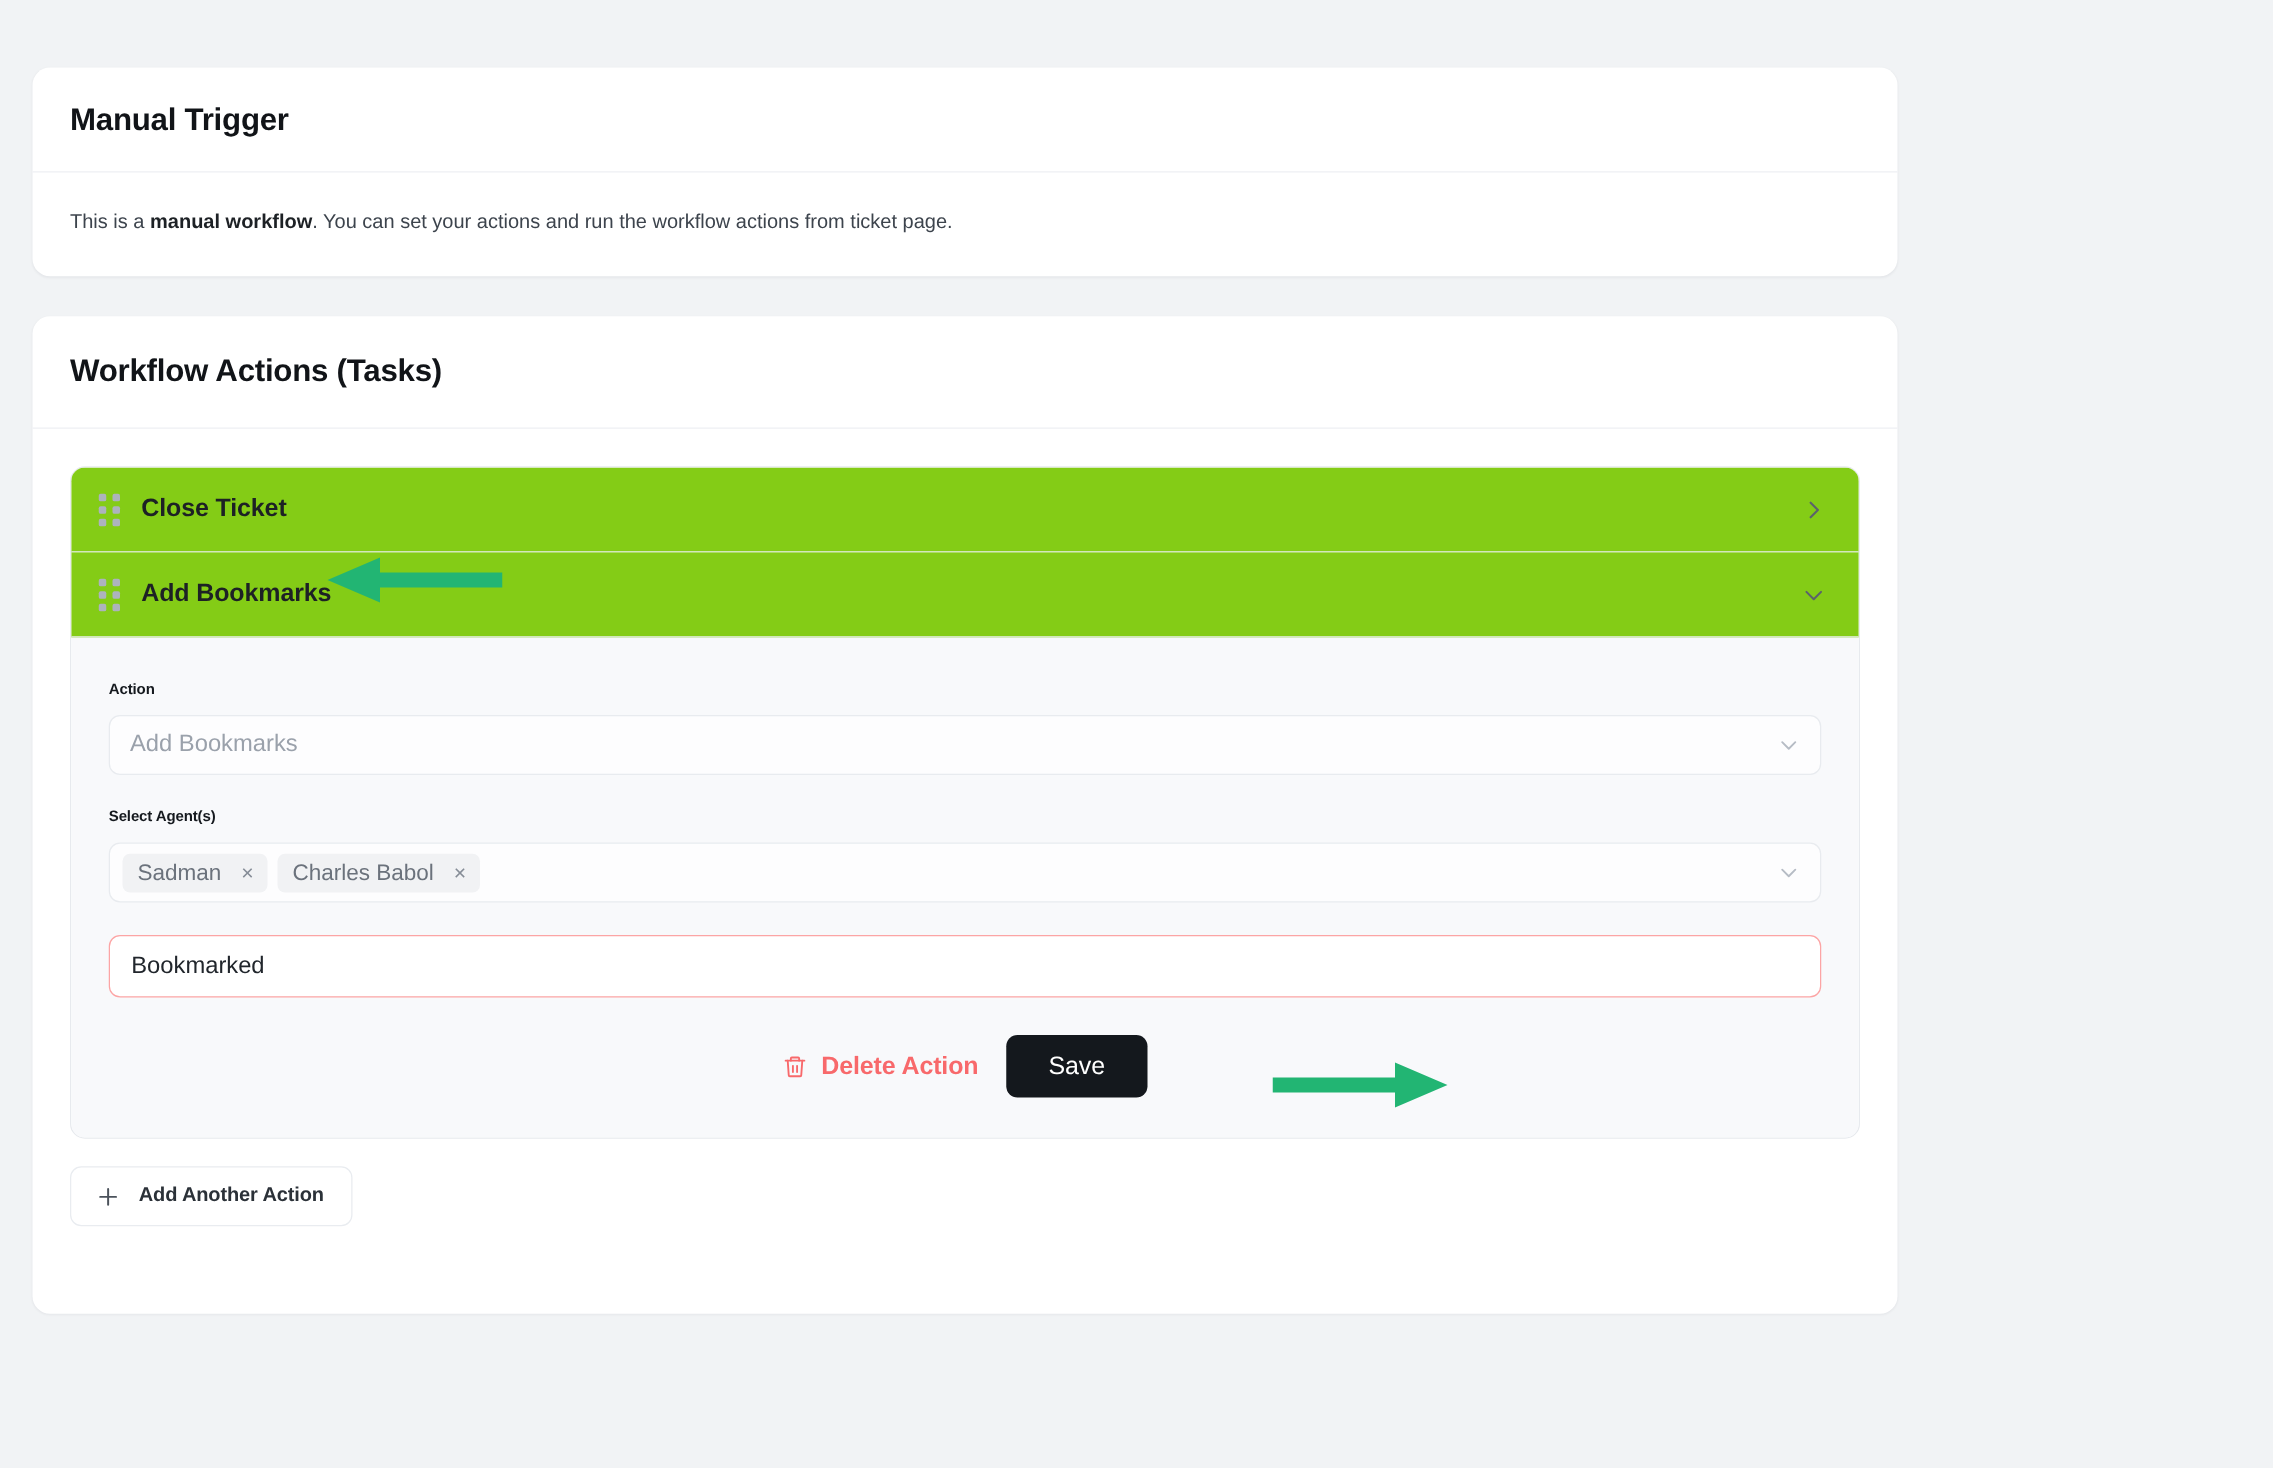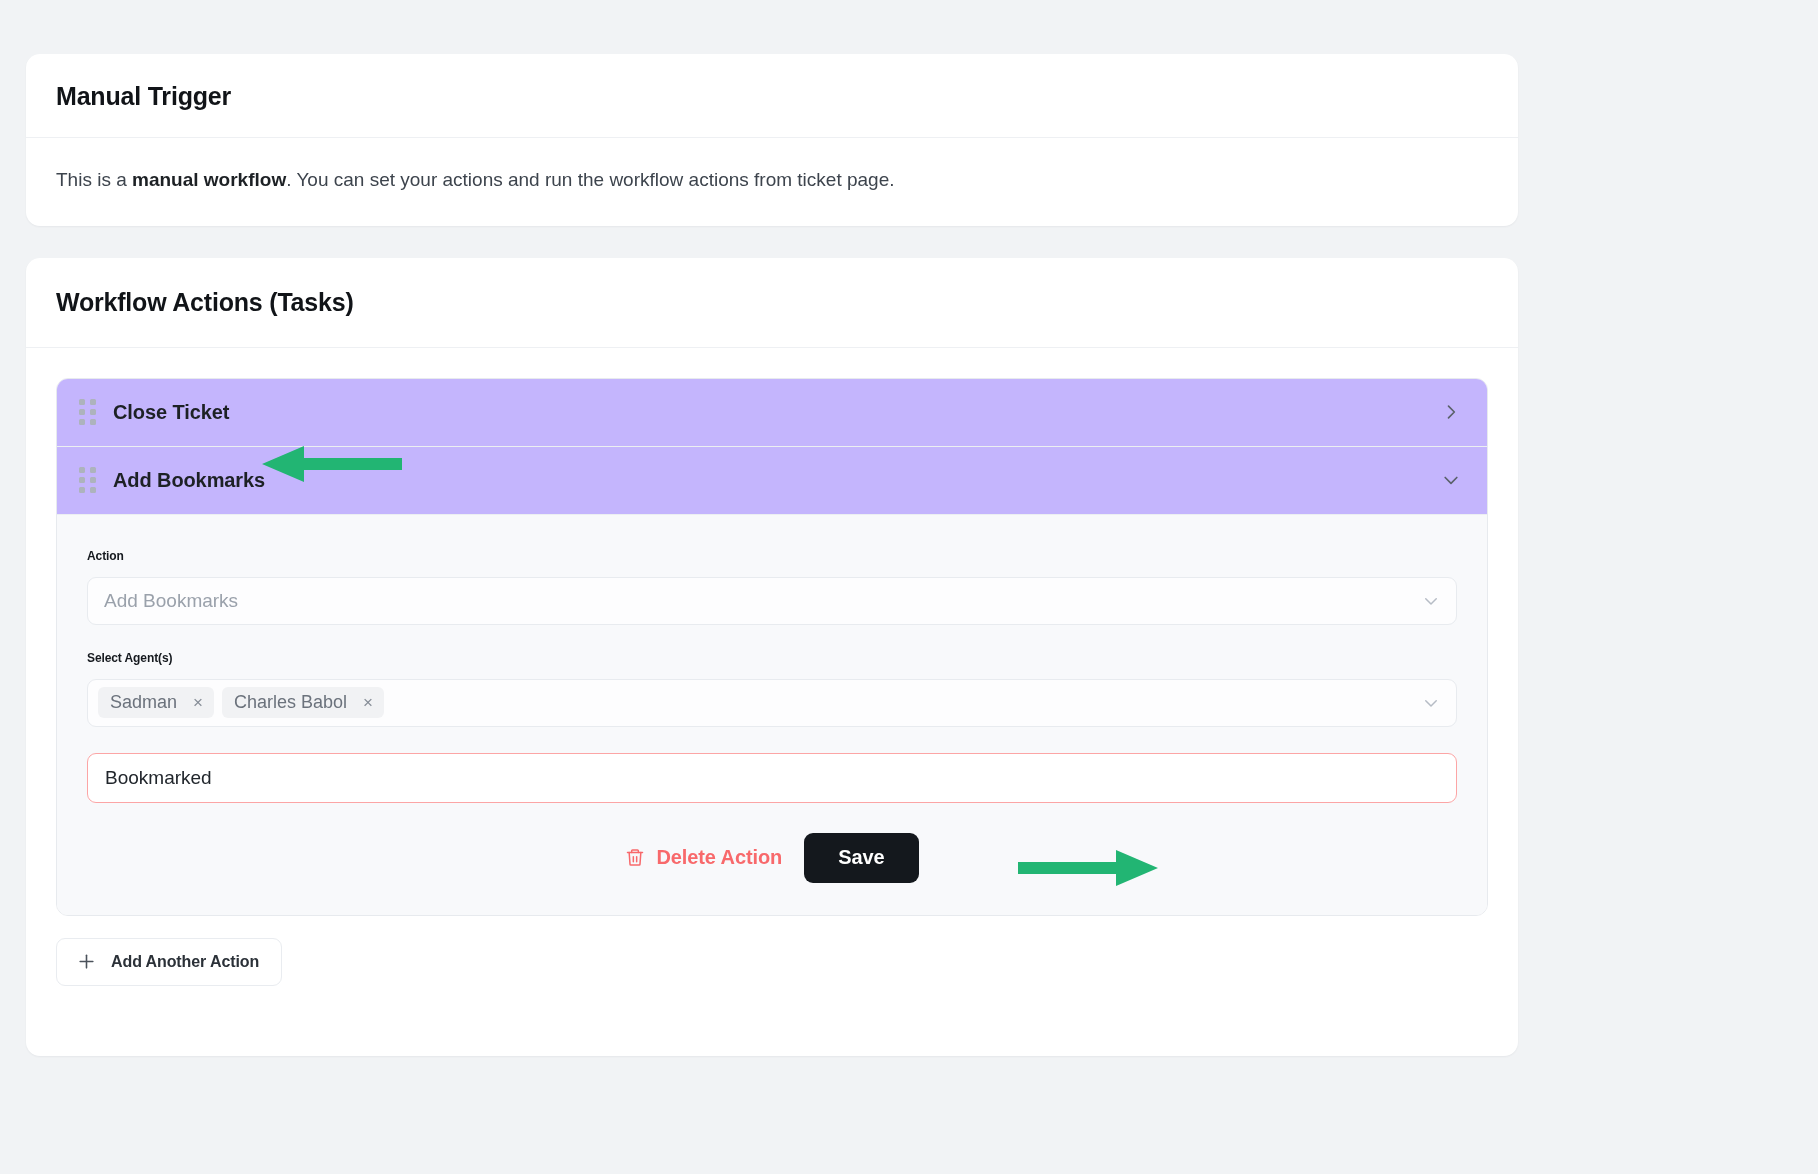--- a/index.html
+++ b/index.html
@@ -36,21 +36,21 @@
   }
   .card-title {
     font-size: 25px;
     font-weight: 600;
     color: #111418;
     letter-spacing: -0.2px;
   }
 
   .card-body-text {
     padding: 28px 30px 32px 30px;
-    font-size: 19px;
+    font-size: 16px;
     color: #3d444d;
     line-height: 1.45;
   }
   .card-body-text b { font-weight: 700; color: #1d2125; }
 
   
   #trigger-card { margin-bottom: 32px; }
 
   
   #actions-card { padding-bottom: 70px; }
@@ -63,21 +63,21 @@
     border-radius: 12px;
     overflow: hidden;
     background: #fff;
   }
 
   .action-row {
     display: flex;
     align-items: center;
     height: 68px;
     padding: 0 26px 0 22px;
-    background: #c4b5fd;
+    background: #84cc16;
     border-bottom: 1px solid #eceff2;
     position: relative;
   }
   .action-row:last-child { border-bottom: none; }
 
   .drag-handle {
     display: grid;
     grid-template-columns: 6px 6px;
     grid-template-rows: 6px 6px 6px;
     gap: 4px 5px;
@@ -203,21 +203,21 @@
     cursor: pointer;
     letter-spacing: -0.1px;
   }
   .trash-icon { width: 20px; height: 21px; color: #f8696b; }
   .trash-icon svg { display:block; width:100%; height:100%; }
 
   .save-btn {
     background: #14181d;
     color: #ffffff;
     font-size: 20px;
-    font-weight: 700;
+    font-weight: 400;
     border: none;
     border-radius: 9px;
     padding: 0 34px;
     height: 50px;
     cursor: pointer;
     font-family: "Liberation Sans", sans-serif;
     letter-spacing: -0.1px;
   }
 
   

